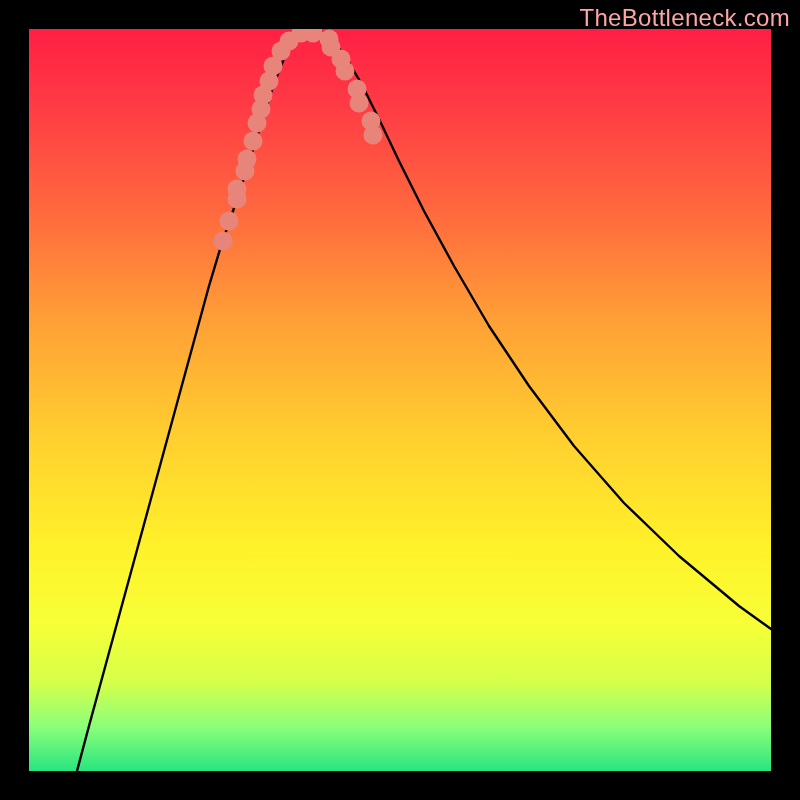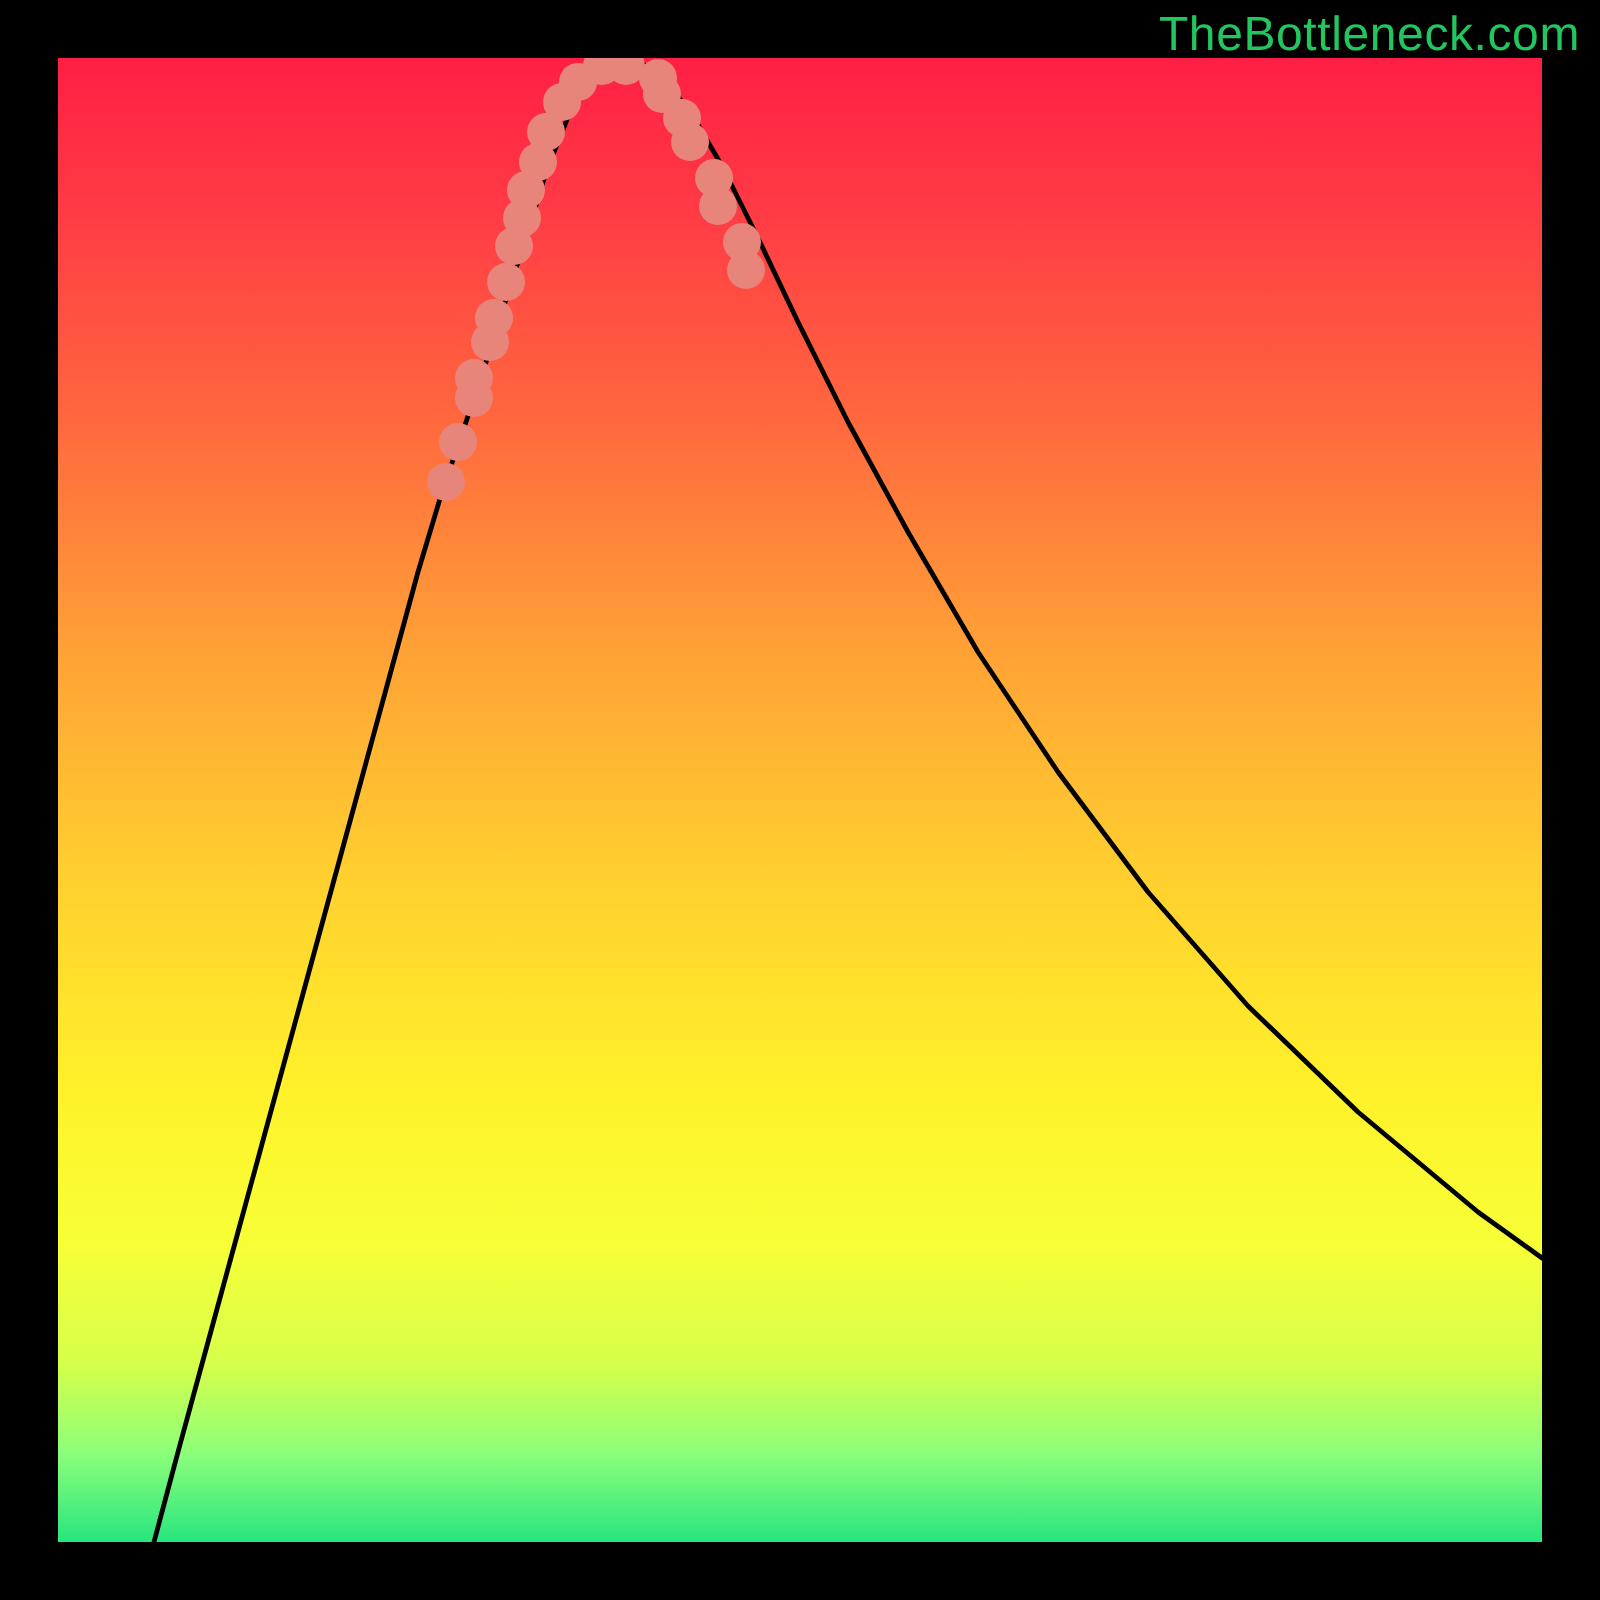--- a/index.html
+++ b/index.html
@@ -27,21 +27,21 @@
       #f7ff37 80%,
       #d6ff4a 88%,
       #8cff7a 94%,
       #28e57f 100%
     );
   }
   .watermark {
     position: absolute;
     top: 4px;
     right: 10px;
-    color: #22c55e;
+    color: #fca5a5;
     font-size: 24px;
     font-weight: 500;
     letter-spacing: 0.3px;
     user-select: none;
   }
   svg.plot {
     position: absolute;
     left: 0;
     top: 0;
     width: 742px;

